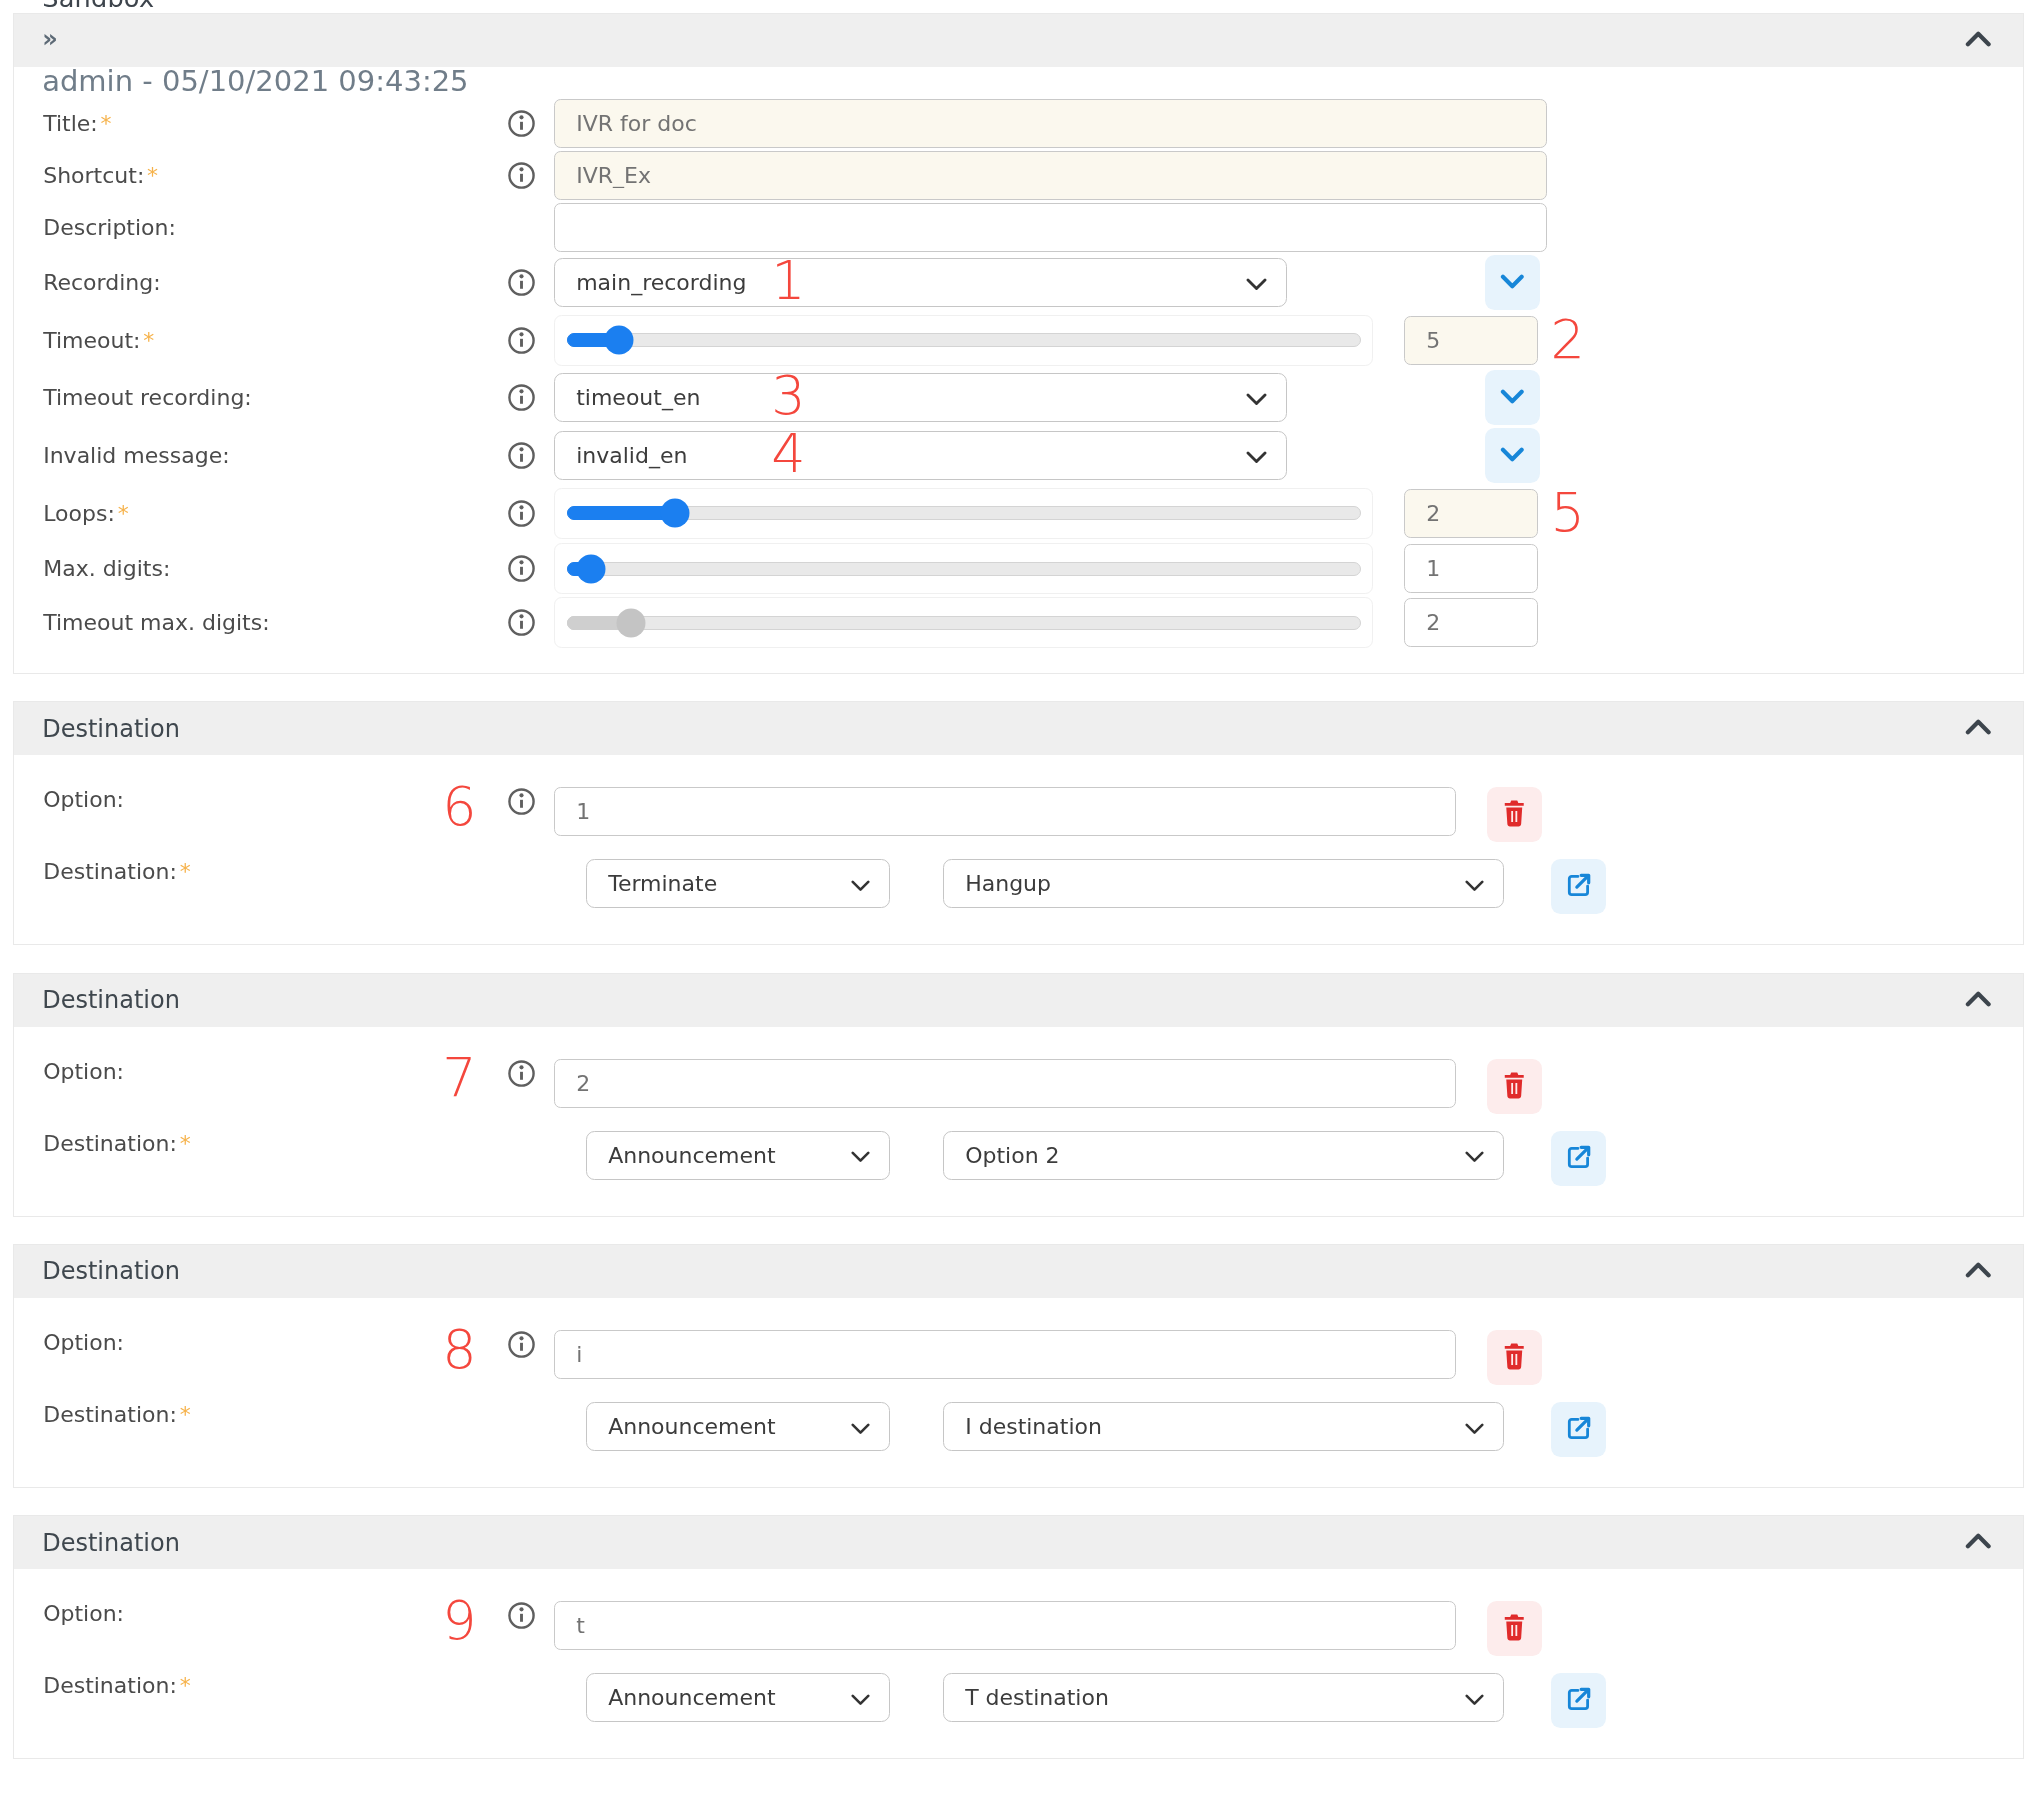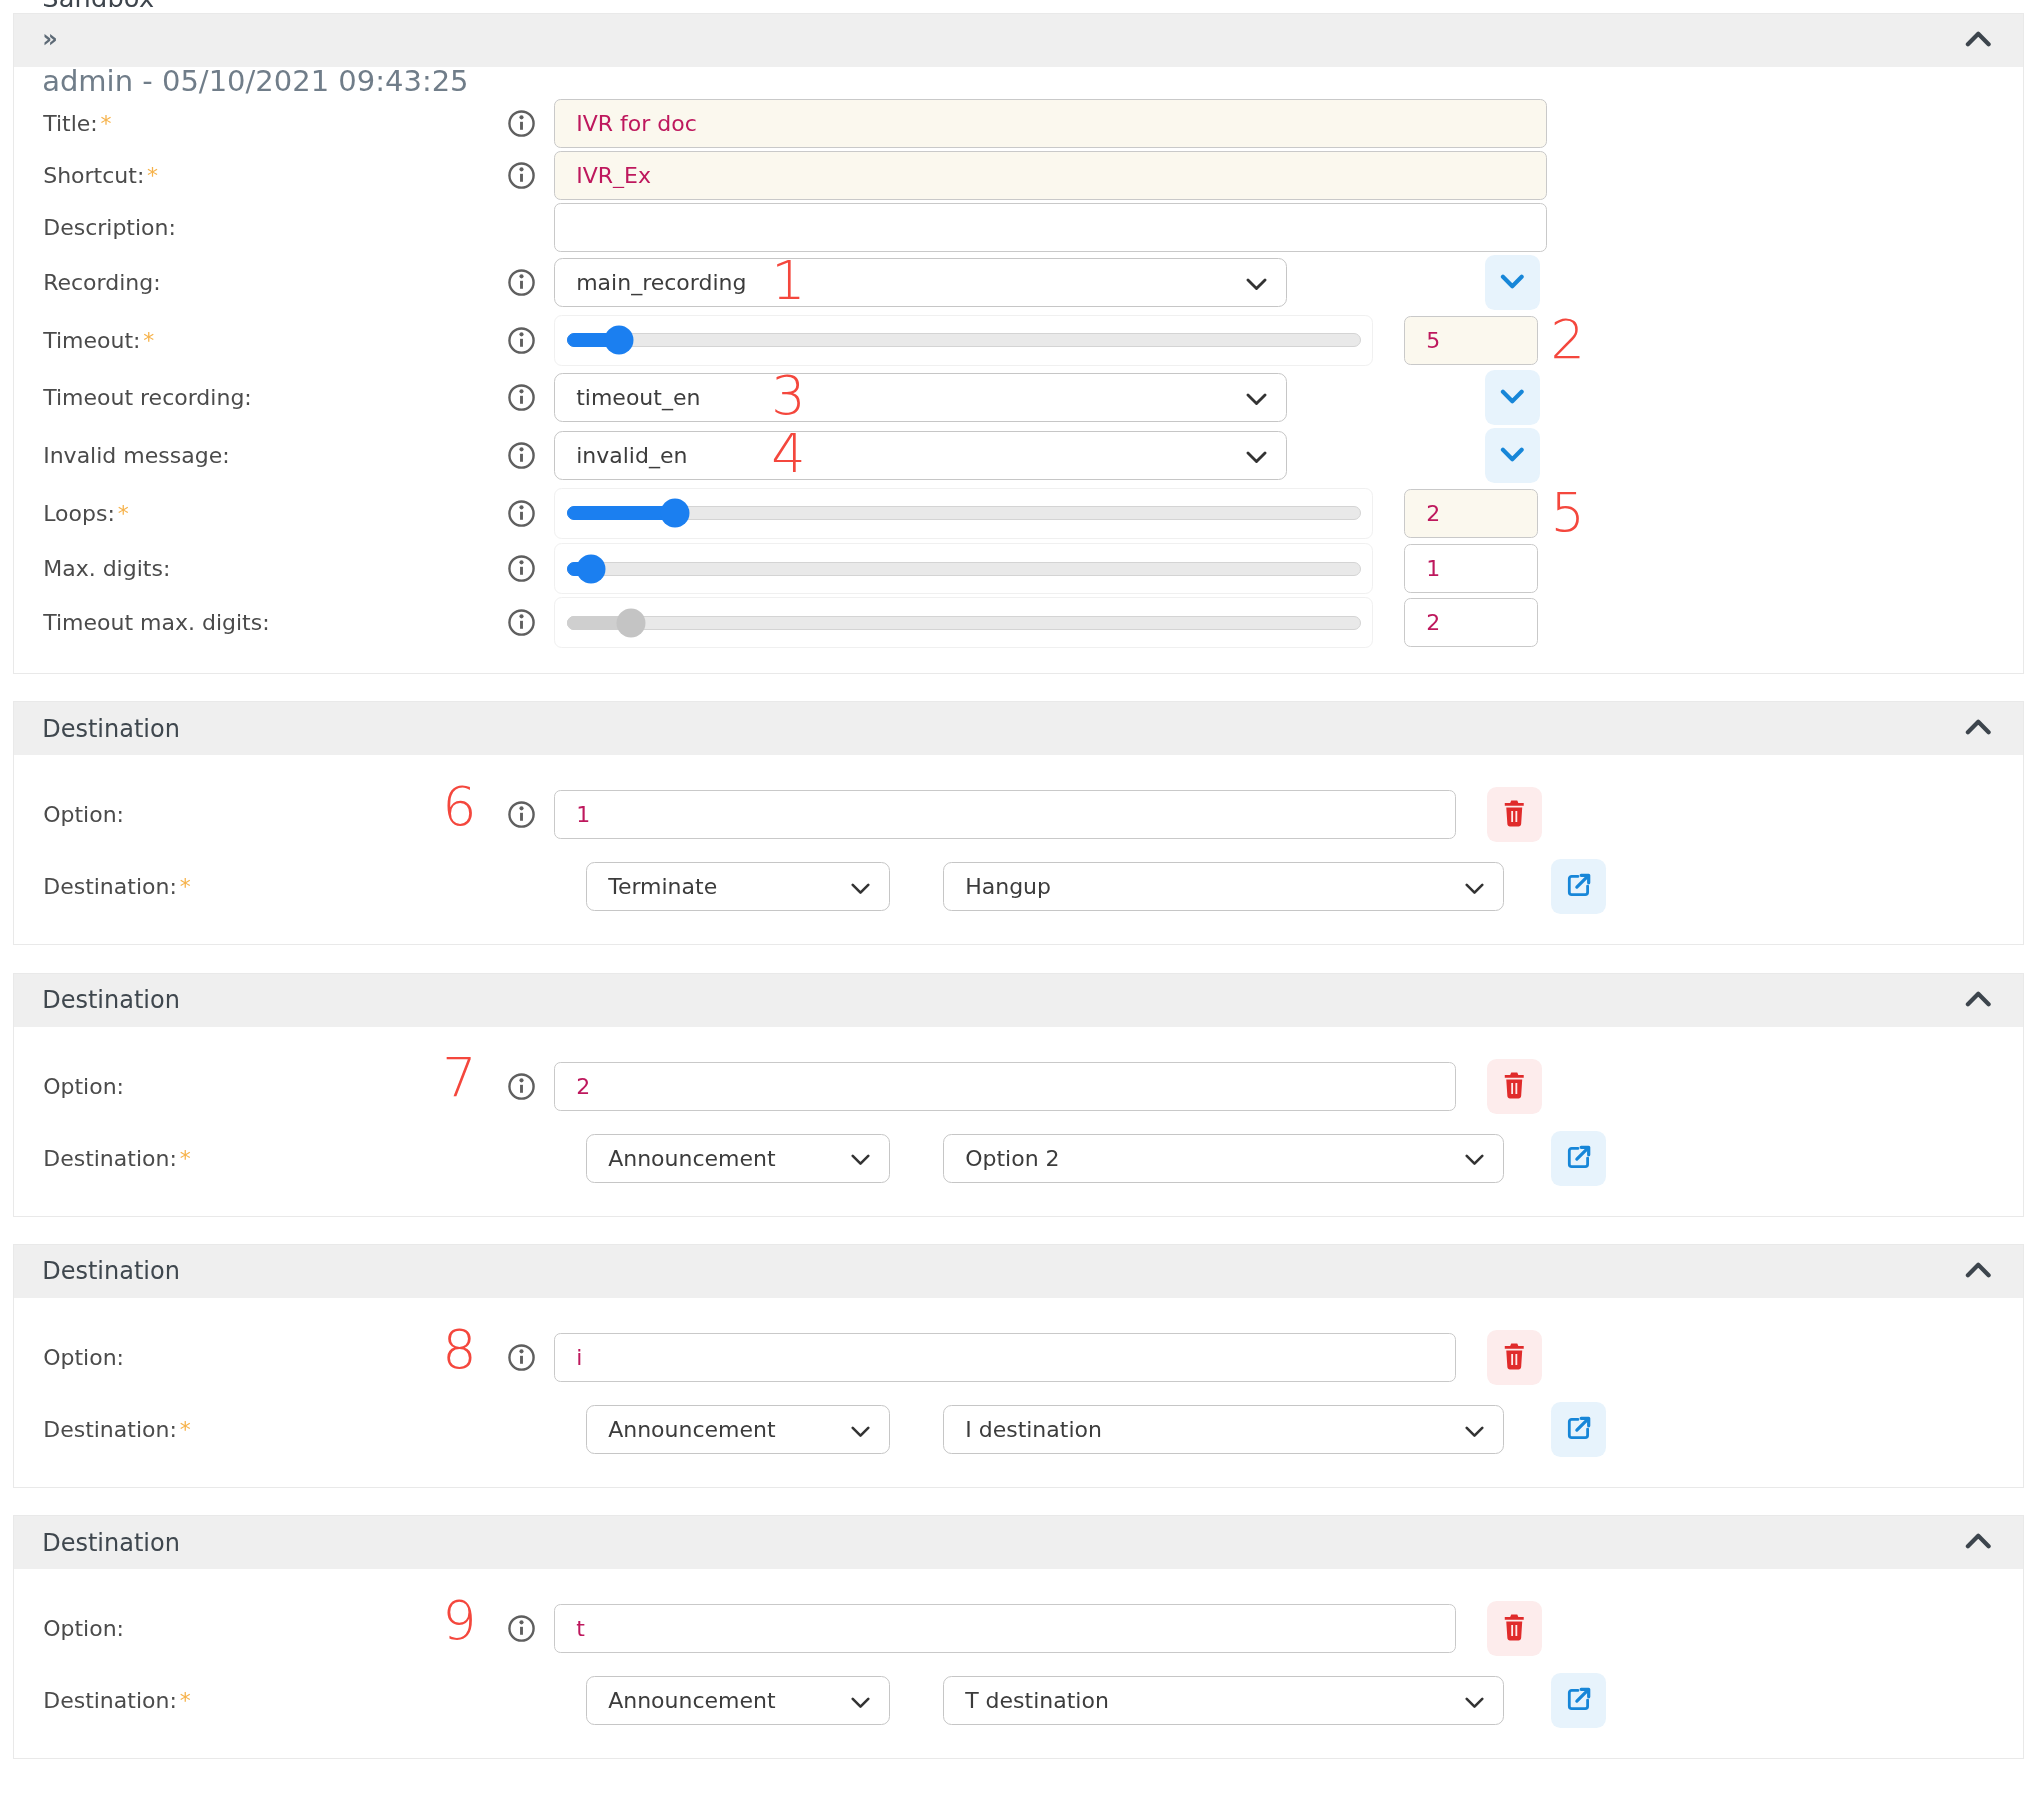--- a/index.html
+++ b/index.html
@@ -30,21 +30,21 @@
   .frow:last-child { margin-bottom:0; }
   .flabel { flex:0 0 483px; padding-left:29px; font-size:22px; color:#4b4b4b; }
   .req { color:#f6b24a; font-size:22px; margin-left:2.8px; }
   .finfo { flex:0 0 57px; display:flex; align-items:center; }
   .finfo .info-icon { margin-left:9.5px; }
   .info-icon { width:29px; height:29px; display:inline-flex; cursor:pointer; }
 
   .txt-input {
     height:49px; border:0.9px solid #c9c9c9; border-radius:6.6px;
     font-family:"DejaVu Sans","Liberation Sans",sans-serif;
-    font-size:22px; color:#be185d; padding:0 21px; background:#fff; outline:none;
+    font-size:22px; color:#737373; padding:0 21px; background:#fff; outline:none;
   }
   .txt-input.cream { background:#fbf8ee; }
   .wide   { width:993px; }
   .optinp { width:902px; }
   .small-input { width:134px; margin-left:31px; }
 
   .sel {
     height:49px; border:0.9px solid #c6c6c6; border-radius:8.5px; background:#fff;
     display:flex; align-items:center; justify-content:space-between;
     font-size:22px; color:#3c3c3c; padding:0 19px 0 21px; cursor:pointer;
@@ -79,21 +79,21 @@
   
   .annot {
     font-size:54px; font-weight:200; color:#f4473d; line-height:1;
     pointer-events:none;
   }
   .annot.in-select { position:absolute; left:216px; top:50%; transform:translateY(-54%); }
   .annot.after { margin-left:12.3px; }
   .annot.dest-num { position:absolute; left:428px; top:24.6px; }
 
   .dest-body { padding:32px 0 30px 0; position:relative; }
-  .drow { display:flex; align-items:center; min-height:49px; margin-bottom:17px; }
+  .drow { display:flex; align-items:flex-start; min-height:49px; margin-bottom:17px; }
   .drow:last-child { margin-bottom:0;gap:16px; }
 </style>
 </head>
 <body>
 
 <section class="card first">
   <div class="card-header">
     <div class="hgroup">
       <span class="htitle">Sandbox</span>
       <span class="hsep">»</span>

